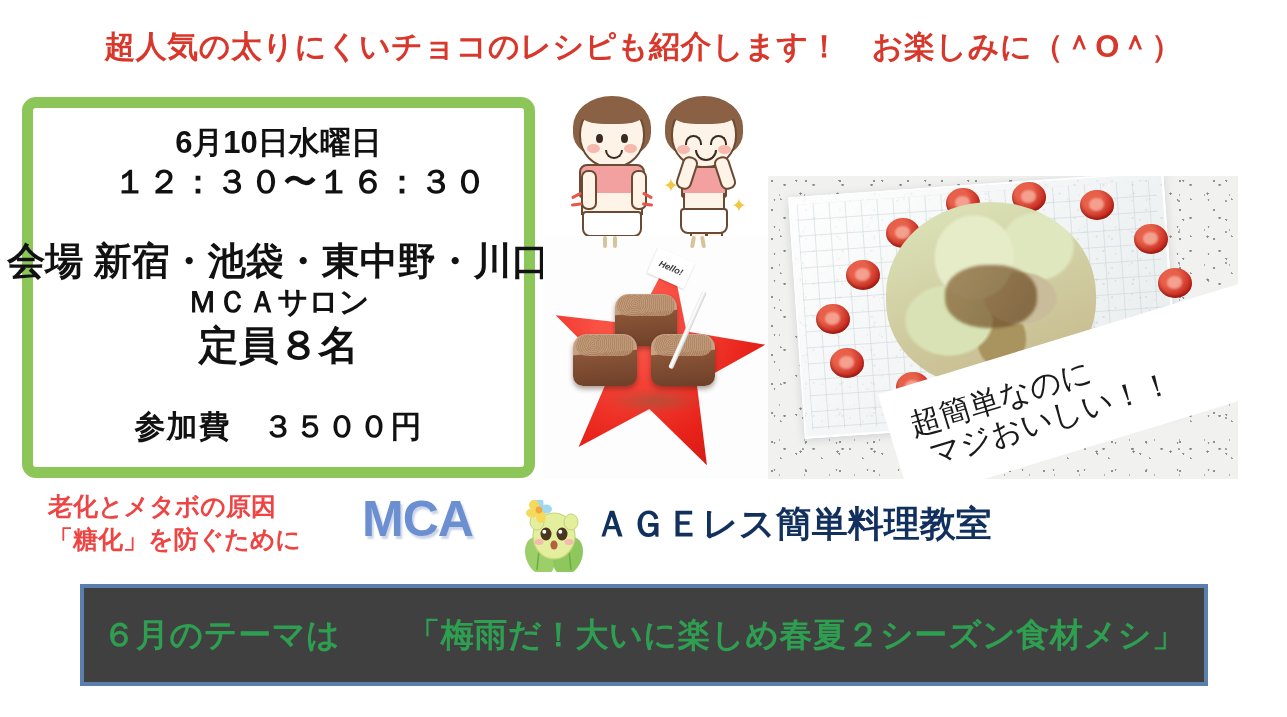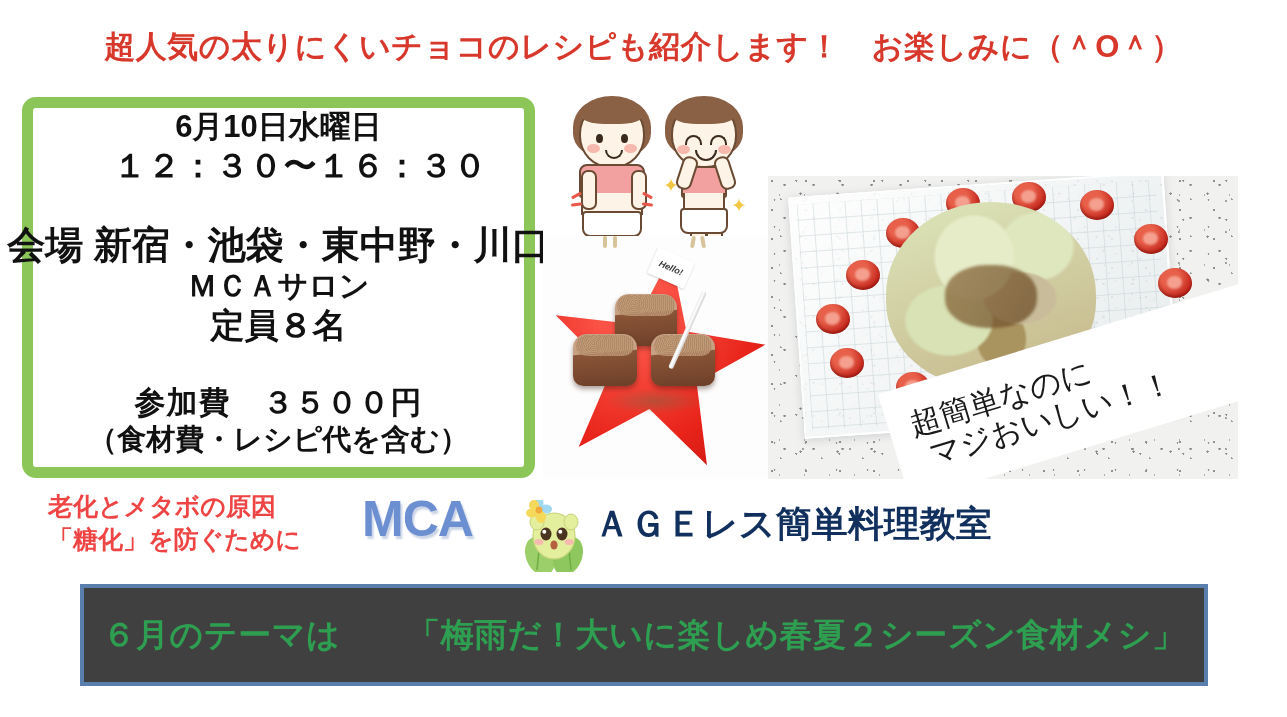--- a/index.html
+++ b/index.html
@@ -44,34 +44,35 @@
     border: 11px solid #8cc659;
     border-radius: 14px;
     background: #ffffff;
   }
   .info-inner {
     position: absolute;
     left: 0; top: 0; right: 0; bottom: 0;
     display: flex;
     flex-direction: column;
     align-items: center;
+    padding-top: 16px;
     color: #111111;
   }
   .info-line {
     text-align: center;
     font-weight: bold;
     color: #111111;
     line-height: 1.22;
     white-space: nowrap;
   }
   .line-date   { font-size: 31px; }
   .line-time   { font-size: 33px; letter-spacing: 1px; margin-left: 44px; }
   .line-venue  { font-size: 38px; margin-top: 36px; }
   .line-salon  { font-size: 30px; }
-  .line-cap    { font-size: 34px; }
+  .line-cap    { font-size: 40px; }
   .line-fee    { font-size: 31px; margin-top: 38px; letter-spacing: 1px; }
   .line-incl   { font-size: 29px; }
 
   
   .photo-women {
     position: absolute;
     left: 543px;
     top: 88px;
     width: 226px;
     height: 148px;
@@ -487,21 +488,20 @@
   <div class="headline">超人気の太りにくいチョコのレシピも紹介します！　お楽しみに（＾O＾）</div>
 
   <div class="info-box">
     <div class="info-inner">
       <div class="info-line line-date">6月10日水曜日</div>
       <div class="info-line line-time">１２：３０〜１６：３０</div>
       <div class="info-line line-venue">会場 新宿・池袋・東中野・川口</div>
       <div class="info-line line-salon">ＭＣＡサロン</div>
       <div class="info-line line-cap">定員８名</div>
       <div class="info-line line-fee">参加費　３５００円</div>
-      <div class="info-line line-incl">（食材費・レシピ代を含む）</div>
     </div>
   </div>
 
   <div class="photo-women">
 
     <div class="woman" style="left:26px; width:86px; height:146px;">
       <div class="w-hair" style="top:6px;"></div>
       <div class="w-head" style="top:10px;"></div>
       <div class="w-bang" style="top:9px;"></div>
       <div class="w-eye" style="left:27px; top:44px;"></div>

